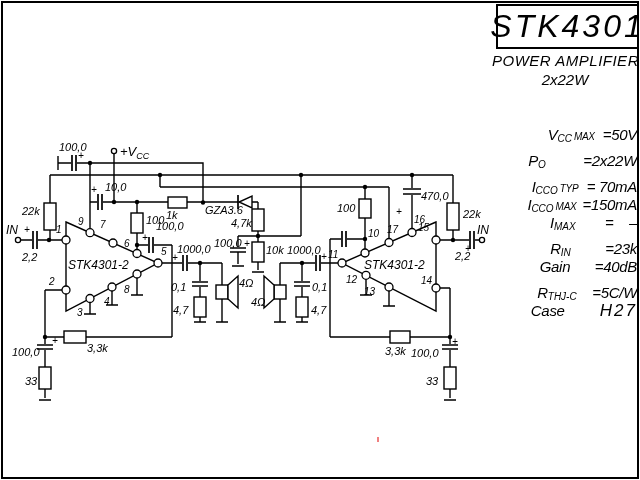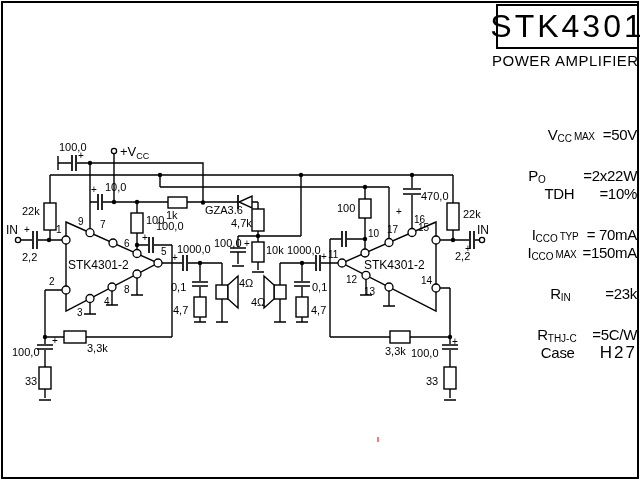--- a/index.html
+++ b/index.html
@@ -1,76 +1,81 @@
 <!DOCTYPE html>
 <html><head>
 <meta charset="utf-8">
 <style>
   html,body{margin:0;padding:0;background:#888;}
   #page{position:relative;width:640px;height:480px;background:#fff;overflow:hidden;
-        font-family:"Liberation Sans",sans-serif;color:#000;}
+        font-family:"Liberation Sans",sans-serif;color:#000;font-style:italic;}
   #frame{position:absolute;left:1px;top:1px;right:1px;bottom:1px;border:2px solid #000;}
   svg text{font-family:"Liberation Sans",sans-serif;fill:#000;}
   #titlebox{position:absolute;left:496px;top:4px;width:139px;height:41px;border:2px solid #000;
             display:flex;align-items:center;justify-content:center;}
   #titlebox .t{font-size:32px;letter-spacing:3px;white-space:nowrap;}
   #subtitle{position:absolute;left:492px;top:52px;width:146px;text-align:right;
             font-size:15px;letter-spacing:0.5px;white-space:nowrap;}
   #power{position:absolute;left:492px;top:71px;width:146px;text-align:center;font-size:15px;}
   #specs{position:absolute;left:499px;top:126px;width:138px;font-size:15px;letter-spacing:-0.3px;}
   .spec-row{display:flex;height:18px;line-height:18px;justify-content:flex-end;}
-  .spec-row.g{margin-top:23px;}
+  .spec-row.g{margin-top:8px;}
   .sl{min-width:55px;white-space:nowrap;}
   .sl sub{font-size:10px;vertical-align:-2px;letter-spacing:0;}
   .sl .cond{font-size:10px;margin-left:2px;}
   .sv{white-space:pre;}
-  .sv.case-val{font-size:17px;letter-spacing:2px;margin-left:4px;}
+  .sv.case-val{font-size:17px;letter-spacing:2px;margin-left:14px;}
   .wire{stroke:#000;stroke-width:1.4;fill:none;}
   .plate{stroke:#000;stroke-width:1.7;fill:none;}
   .box{fill:#fff;stroke:#000;stroke-width:1.4;}
   .tri{fill:#fff;stroke:#000;stroke-width:1.4;}
   .pin{fill:#fff;stroke:#000;stroke-width:1.3;}
   .term{fill:#fff;stroke:#000;stroke-width:1.3;}
   .gnd{stroke:#000;stroke-width:1.6;fill:none;}
 </style>
 </head>
 <body>
 
 <div id="page">
   <div id="frame"></div>
 
   <div id="titlebox">
     <span class="t">STK4301</span>
   </div>
   <div id="subtitle">POWER  AMPLIFIER</div>
+  <div id="power">2x22W</div>
 
   <div id="specs">
       <div class="spec-row">
         <span class="sl">V<sub>CC</sub><span class="cond">MAX</span></span>
         <span class="sv">=50V</span>
       </div>
       <div class="spec-row g">
         <span class="sl">P<sub>O</sub></span>
         <span class="sv">=2x22W</span>
       </div>
-      <div class="spec-row">
-        <span class="sl">TDH</span>
-        <span class="sv">=10%</span>
-      </div>
       <div class="spec-row g">
         <span class="sl">I<sub>CCO</sub><span class="cond">TYP</span></span>
         <span class="sv">= 70mA</span>
       </div>
       <div class="spec-row">
         <span class="sl">I<sub>CCO</sub><span class="cond">MAX</span></span>
         <span class="sv">=150mA</span>
       </div>
+      <div class="spec-row">
+        <span class="sl">I<sub>MAX</sub></span>
+        <span class="sv">=    –</span>
+      </div>
       <div class="spec-row g">
         <span class="sl">R<sub>IN</sub></span>
         <span class="sv">=23k</span>
+      </div>
+      <div class="spec-row">
+        <span class="sl">Gain</span>
+        <span class="sv">=40dB</span>
       </div>
       <div class="spec-row g">
         <span class="sl">R<sub>THJ-C</sub></span>
         <span class="sv">=5C/W</span>
       </div>
       <div class="spec-row">
         <span class="sl">Case</span>
         <span class="sv case-val">H27</span>
       </div>
     </div>

